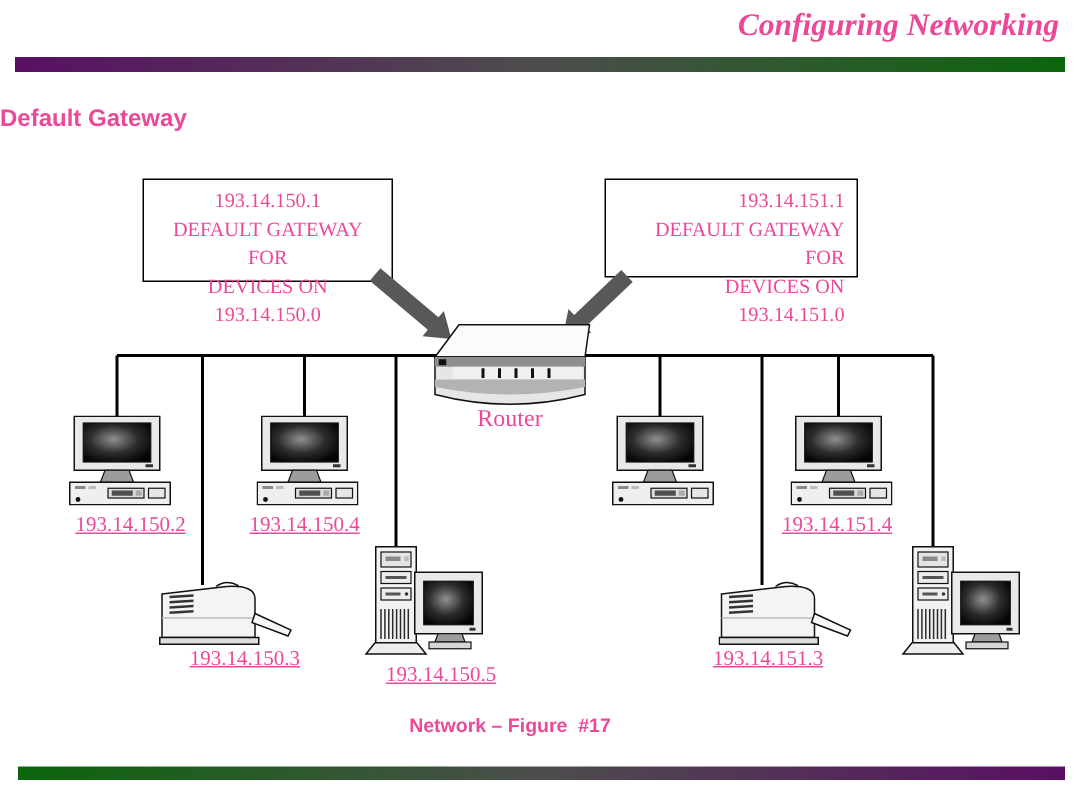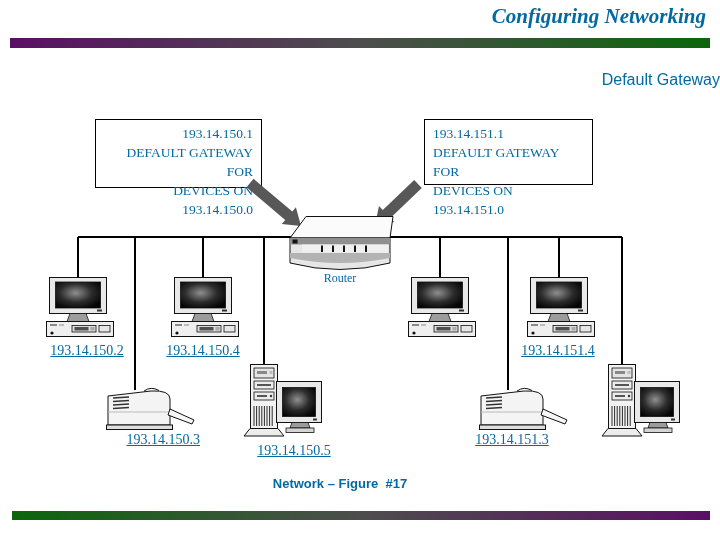--- a/index.html
+++ b/index.html
@@ -1,52 +1,52 @@
 <!DOCTYPE html>
 <html><head>
 <meta charset="utf-8">
 <style>
   html,body { margin:0; padding:0; background:#fff; }
   .slide {
     position:relative; width:720px; height:540px; background:#ffffff;
-    overflow:hidden; font-family:"Liberation Serif", serif; color:#0369a1;
+    overflow:hidden; font-family:"Liberation Serif", serif; color:#ec4899;
   }
   .header-title {
     position:absolute; top:3px; right:14px; width:400px;
     text-align:right; font-family:"Liberation Serif", serif;
     font-style:italic; font-weight:bold; font-size:21px; line-height:26px;
   }
   .bar { position:absolute; height:10px; }
   .bar-top {
     left:10px; top:38px; width:700px;
     background:linear-gradient(90deg, #5a0f64 0%, #4d4d4d 50%, #0b660b 100%);
   }
   .bar-bottom {
     left:12px; top:511px; width:698px; height:9px;
     background:linear-gradient(90deg, #0b660b 0%, #4d4d4d 50%, #5a0f64 100%);
   }
   .slide-title {
-    position:absolute; left:0; top:71px; width:720px; text-align:right;
-    font-family:"Liberation Sans", sans-serif; font-weight:normal; font-size:16px;
+    position:absolute; left:0; top:71px; width:720px; text-align:left;
+    font-family:"Liberation Sans", sans-serif; font-weight:bold; font-size:16px;
   }
   .gw-box {
     position:absolute; background:#fff; border:1px solid #000;
     font-family:"Liberation Serif", serif; font-size:13.5px; line-height:19px;
     padding:4px 8px; box-sizing:border-box;
   }
-  .gw-left  { left:95px;  top:119px; width:167px; height:69px; text-align:right; }
-  .gw-right { left:403px; top:119px; width:169px; height:66px; text-align:left;margin-left:21px; }
+  .gw-left  { left:95px;  top:119px; width:167px; height:69px; text-align:center; }
+  .gw-right { left:403px; top:119px; width:169px; height:66px; text-align:right; }
   .diagram-svg { position:absolute; left:0; top:0; }
   .ip-label {
     position:absolute; width:120px; text-align:center;
     font-family:"Liberation Serif", serif; font-size:14px;text-decoration:underline;
   }
   .router-label {
     position:absolute; left:290px; top:271px; width:100px; text-align:center;
-    font-family:"Liberation Serif", serif; font-size:12px;
+    font-family:"Liberation Serif", serif; font-size:16px;
   }
   .caption {
     position:absolute; left:190px; top:476px; width:300px; text-align:center;
     font-family:"Liberation Sans", sans-serif; font-weight:bold; font-size:13px;
     white-space:pre;
   }
 </style>
 </head>
 <body>
 

